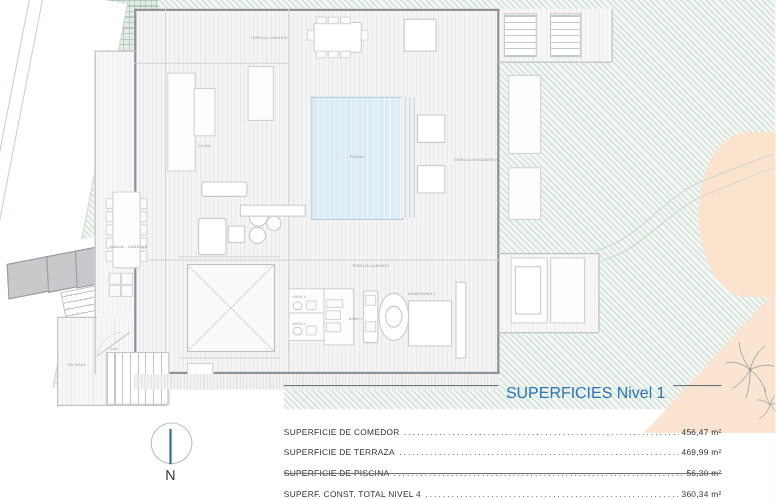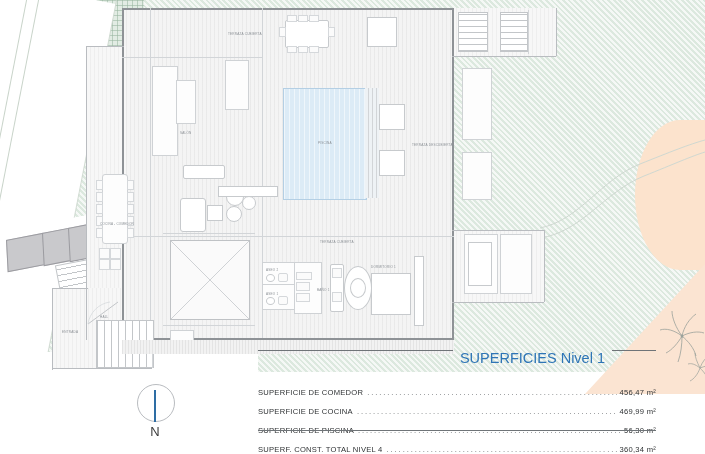--- a/index.html
+++ b/index.html
@@ -320,21 +320,21 @@
 
     <div class="rowlist">
 
       <div class="lrow">
         <span class="lbl">SUPERFICIE DE COMEDOR</span>
         <span class="dots">....................................................................</span>
         <span class="val">456,47 m²</span>
       </div>
 
       <div class="lrow">
-        <span class="lbl">SUPERFICIE DE COCINA</span>
+        <span class="lbl">SUPERFICIE DE TERRAZA</span>
         <span class="dots">....................................................................</span>
         <span class="val">469,99 m²</span>
       </div>
 
       <div class="lrow">
         <span class="lbl">SUPERFICIE DE PISCINA</span>
         <span class="dots">....................................................................</span>
         <span class="val">56,30 m²</span>
       </div>
 

